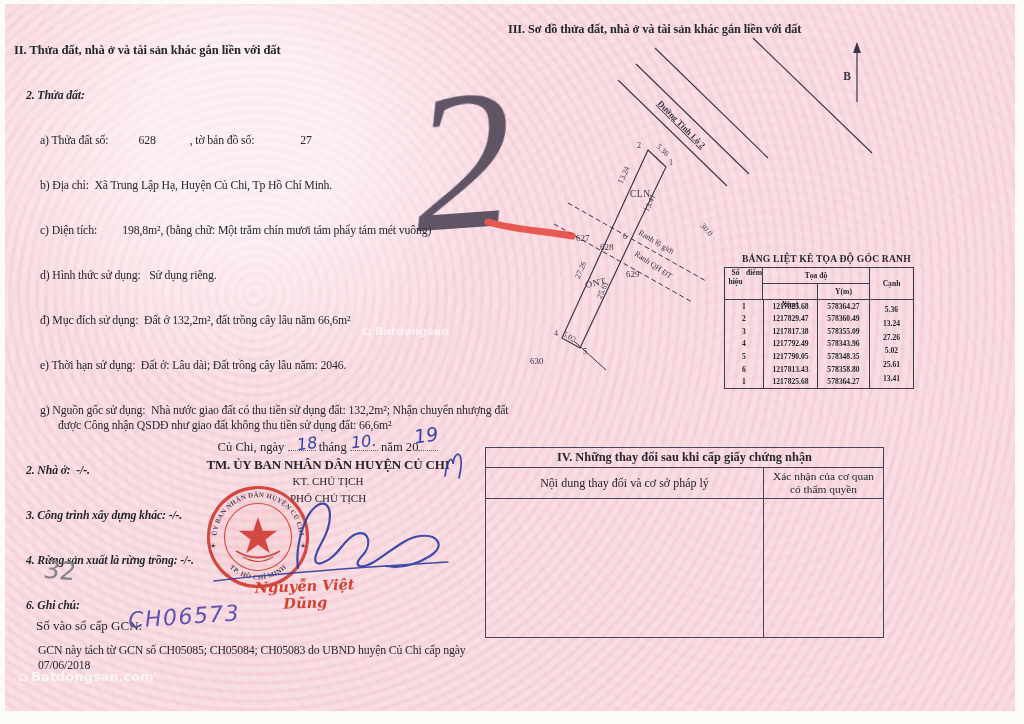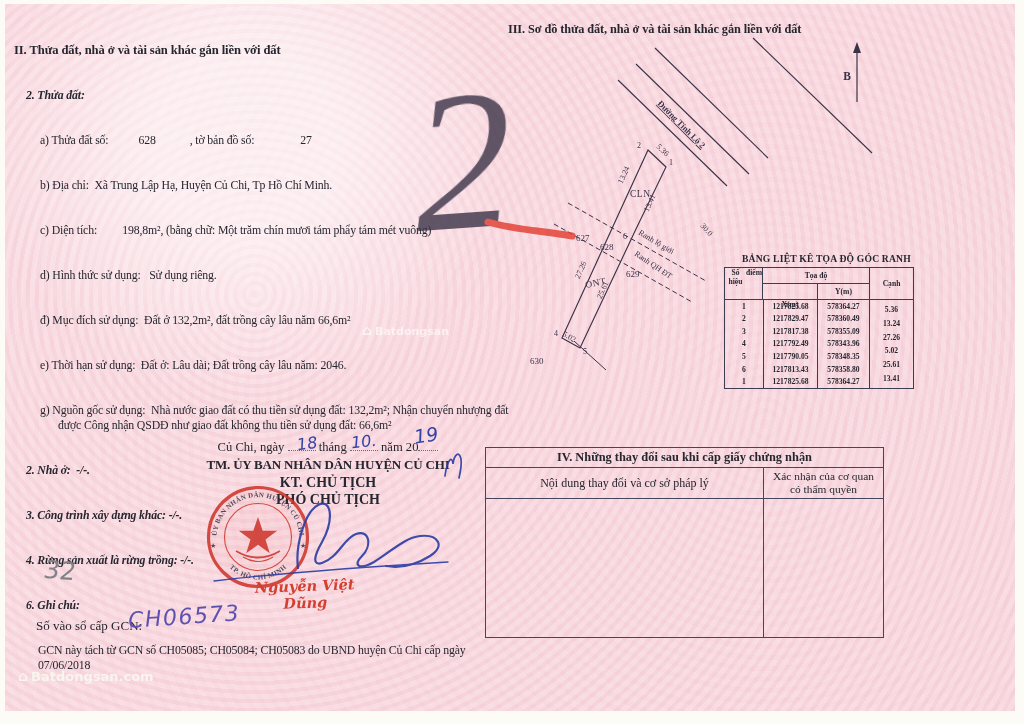--- a/index.html
+++ b/index.html
@@ -58,21 +58,21 @@
   #cbody { flex:1; display:grid; grid-template-columns:38px 54px 52px 1fr; }
   #cbody .ccol { display:flex; flex-direction:column; justify-content:space-around; }
   #cbody .x-col, #cbody .y-col, #cbody .e-col { border-left:1px solid #3d3d52; }
   #cbody .e-col { justify-content:space-evenly; }
 
   
   #sigblock { position:absolute; left:190px; top:440px; width:276px; text-align:center; }
   #dateline { font-size:12.6px; height:17px; white-space:nowrap; }
   .dots { display:inline-block; border-bottom:1px dotted #6a6a77; height:10px; }
   #org { font-size:13px; font-weight:bold; height:18px; white-space:nowrap; letter-spacing:-0.2px; }
-  #kt, #pho { font-size:14px; font-weight:bold; height:17px; }
+  #kt, #pho { font-size:11px; font-weight:normal; height:17px; }
   .hand { position:absolute; font-family:"DejaVu Sans",sans-serif; font-style:italic;
           color:#3343a6; z-index:8; }
   #hw-day   { left:297px; top:434px; font-size:16px; transform:rotate(-8deg); }
   #hw-month { left:351px; top:432px; font-size:16px; transform:rotate(-6deg); }
   #hw-year  { left:414px; top:424px; font-size:19px; transform:rotate(-9deg); }
   #signer { position:absolute; left:240px; top:577px; width:130px; text-align:center;
             font-family:"DejaVu Serif",serif; font-style:italic; font-weight:bold;
             font-size:14.5px; color:#d44030; transform:rotate(-2deg); z-index:8; }
   #pencil32 { position:absolute; left:44px; top:556px; font-family:"DejaVu Sans",sans-serif;
               font-size:25px; color:#828289; transform:rotate(4deg) skewX(-6deg); z-index:8; }

